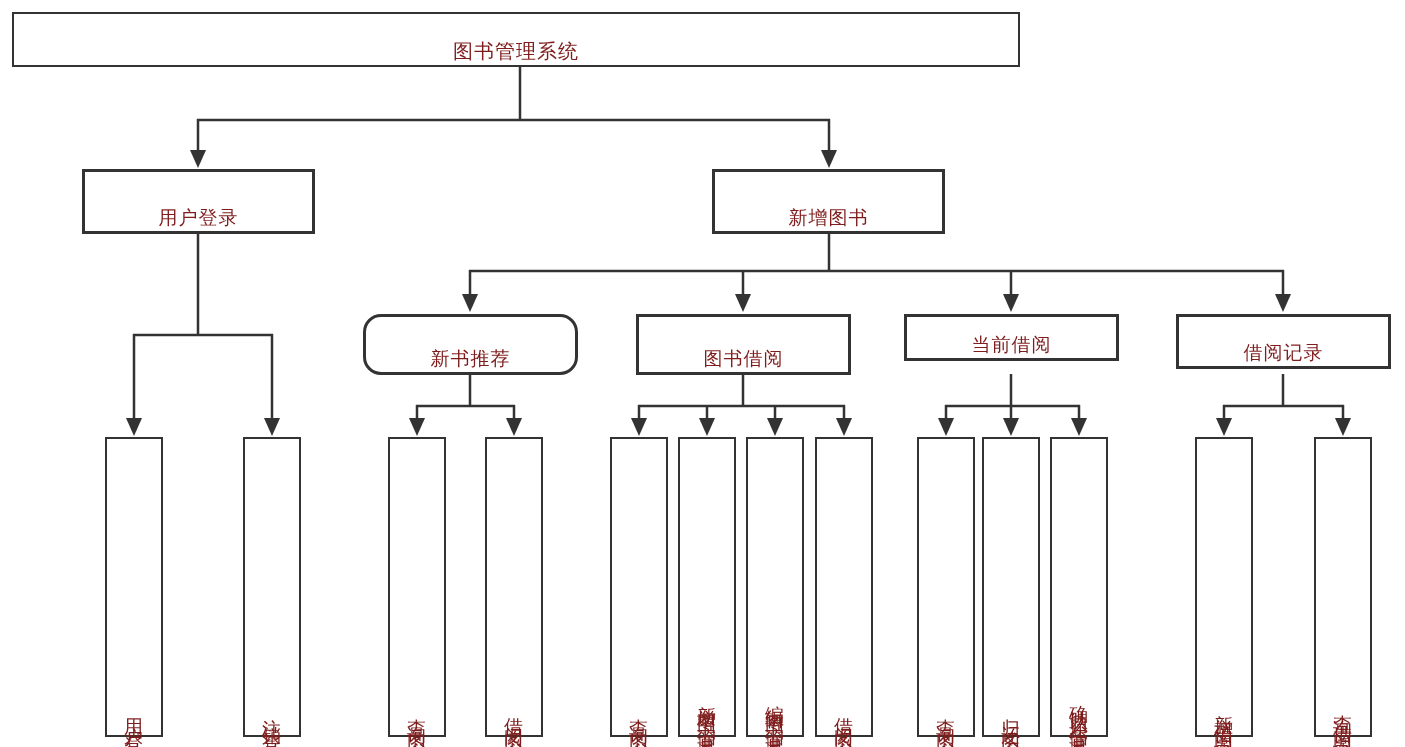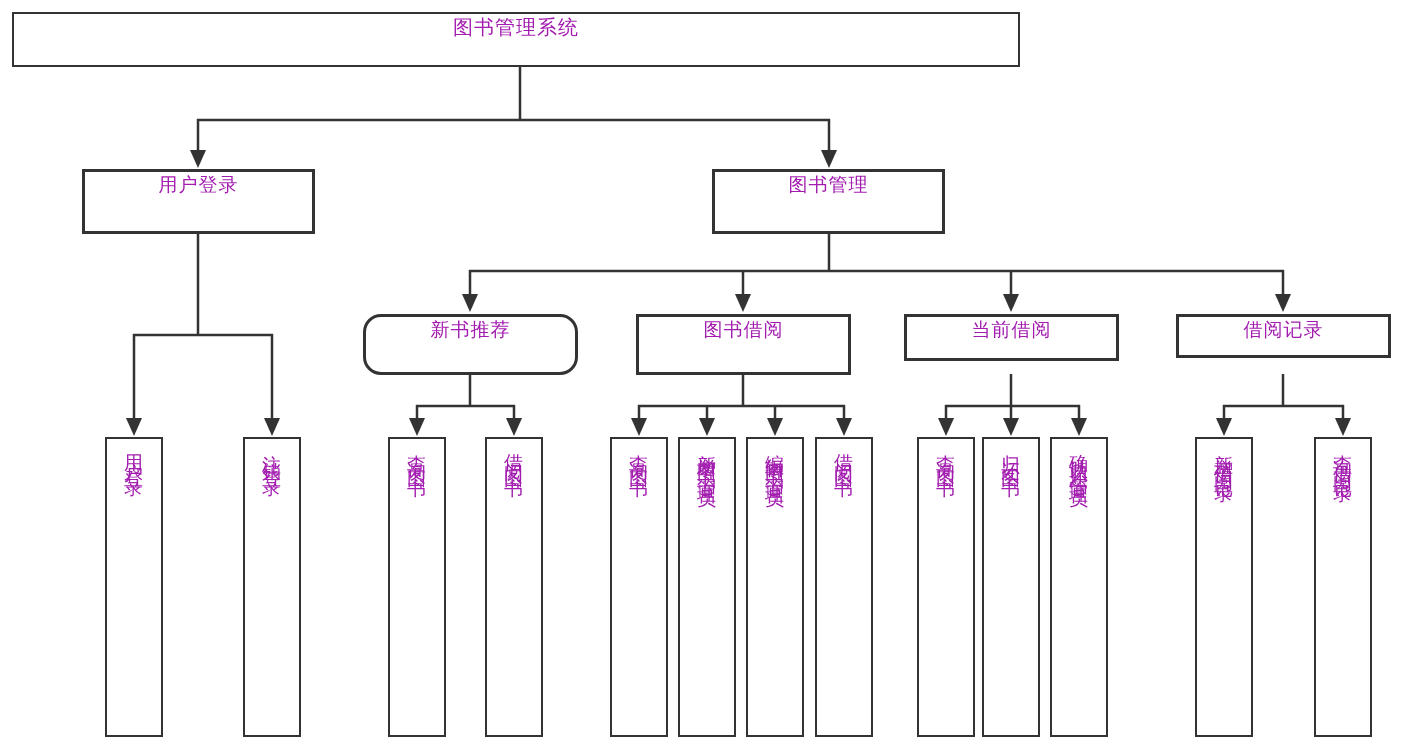--- a/index.html
+++ b/index.html
@@ -19,23 +19,23 @@
     position: absolute;
     left: 0; top: 0;
     width: 1405px; height: 747px;
     pointer-events: none;
   }
   .node {
     position: absolute;
     box-sizing: border-box;
     background: #ffffff;
     border: 3px solid #333333;
-    color: #a21caf;
+    color: #7f1d1d;
     display: flex;
-    align-items: flex-start;
+    align-items: flex-end;
     justify-content: center;
     text-align: center;
   }
   .node.root {
     border-width: 2px;
     font-size: 20px;
     letter-spacing: 1px;
   }
   .node.h {
     font-size: 19px;
@@ -113,33 +113,33 @@
   </svg>
 
   <div class="node root" style="left:12px; top:12px; width:1008px; height:55px;">
     <span>图书管理系统</span>
   </div>
 
   <div class="node h" style="left:82px; top:169px; width:233px; height:65px;">
     <span>用户登录</span>
   </div>
   <div class="node h" style="left:712px; top:169px; width:233px; height:65px;">
-    <span>图书管理</span>
+    <span>新增图书</span>
   </div>
 
   <div class="node h" style="left:363px; top:314px; width:215px; height:61px;border-radius:18px;">
     <span>新书推荐</span>
   </div>
   <div class="node h" style="left:636px; top:314px; width:215px; height:61px;">
     <span>图书借阅</span>
   </div>
   <div class="node h" style="left:904px; top:314px; width:215px; height:47px;">
     <span>当前借阅</span>
   </div>
-  <div class="node h" style="left:1176px; top:314px; width:215px; height:44px;">
+  <div class="node h" style="left:1176px; top:314px; width:215px; height:55px;">
     <span>借阅记录</span>
   </div>
 
   <div class="node v" style="left:105px; top:437px; width:58px; height:300px;">
     <span class="vtext">用户登录</span>
   </div>
   <div class="node v" style="left:243px; top:437px; width:58px; height:300px;">
     <span class="vtext">注销登录</span>
   </div>
 

